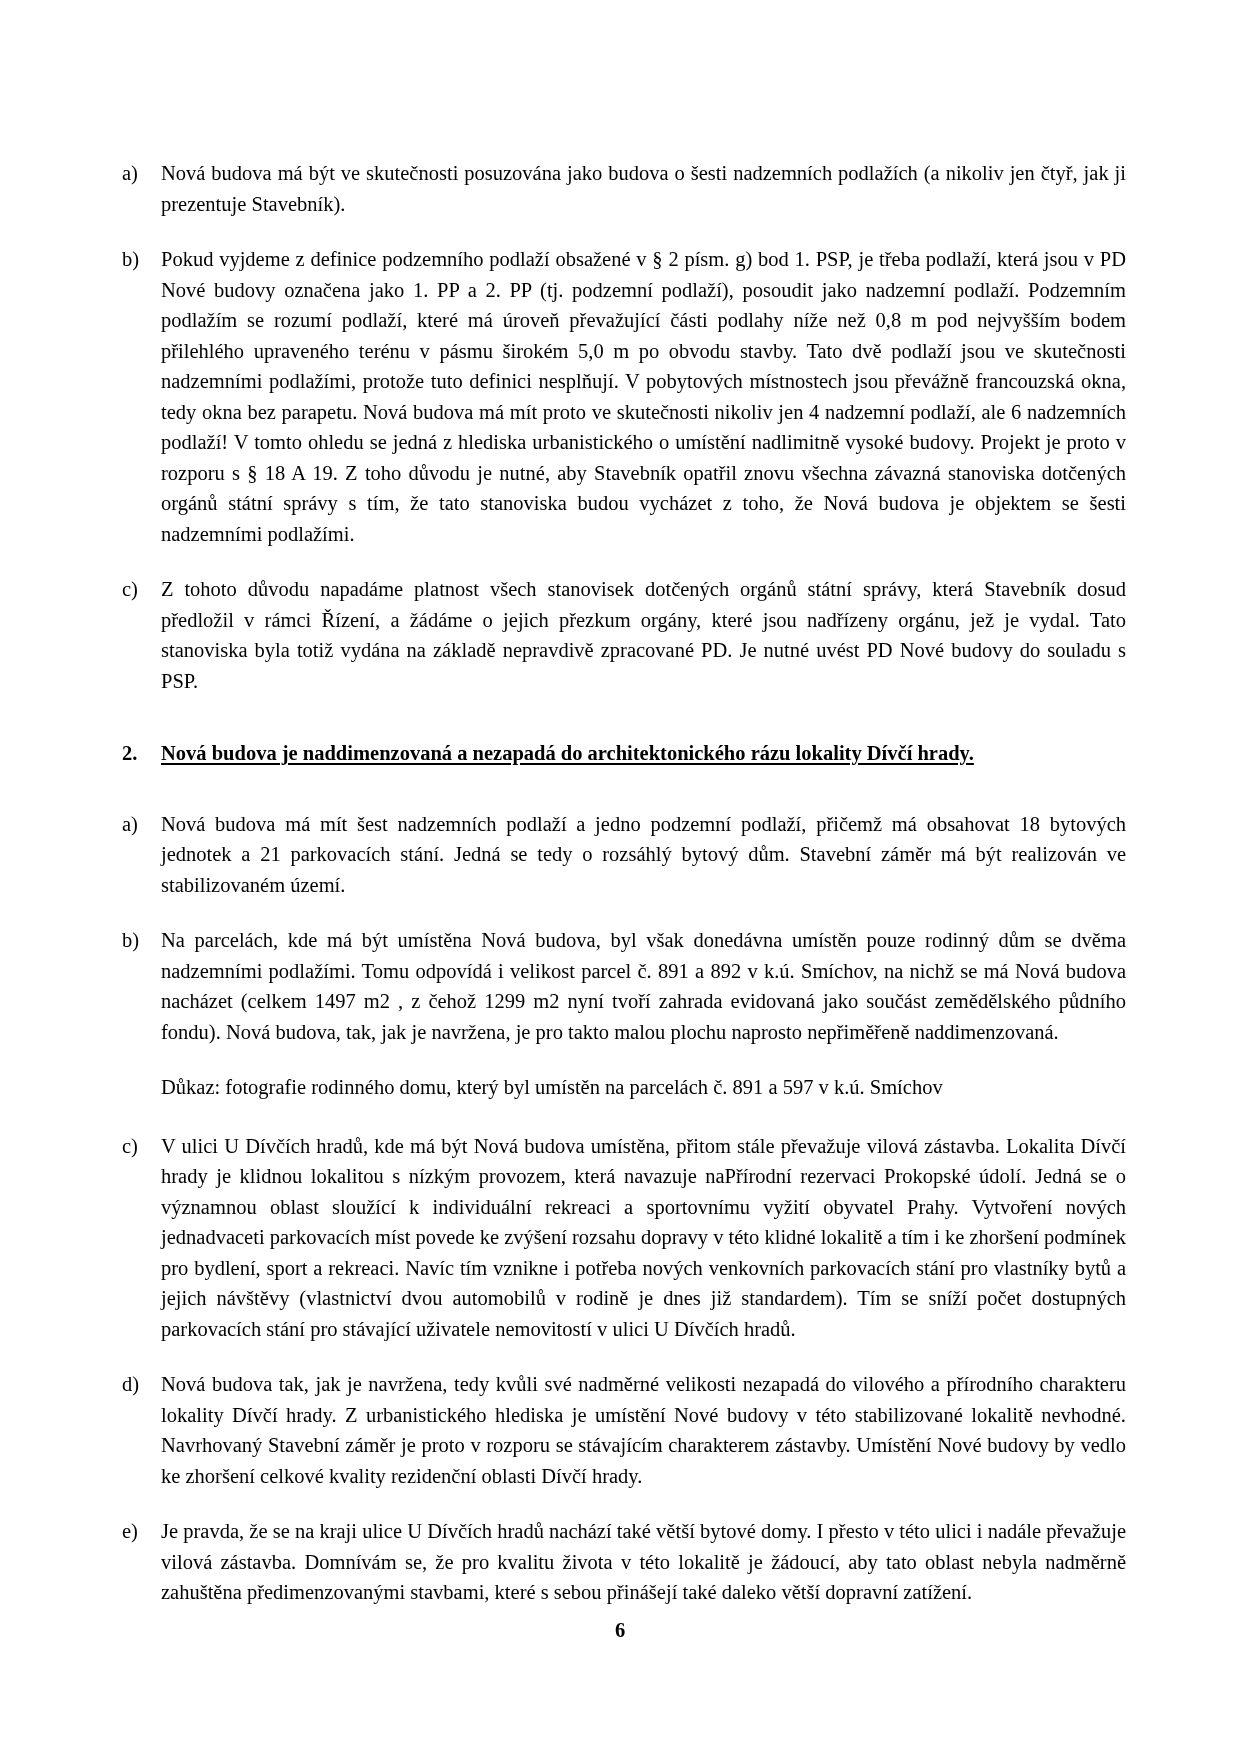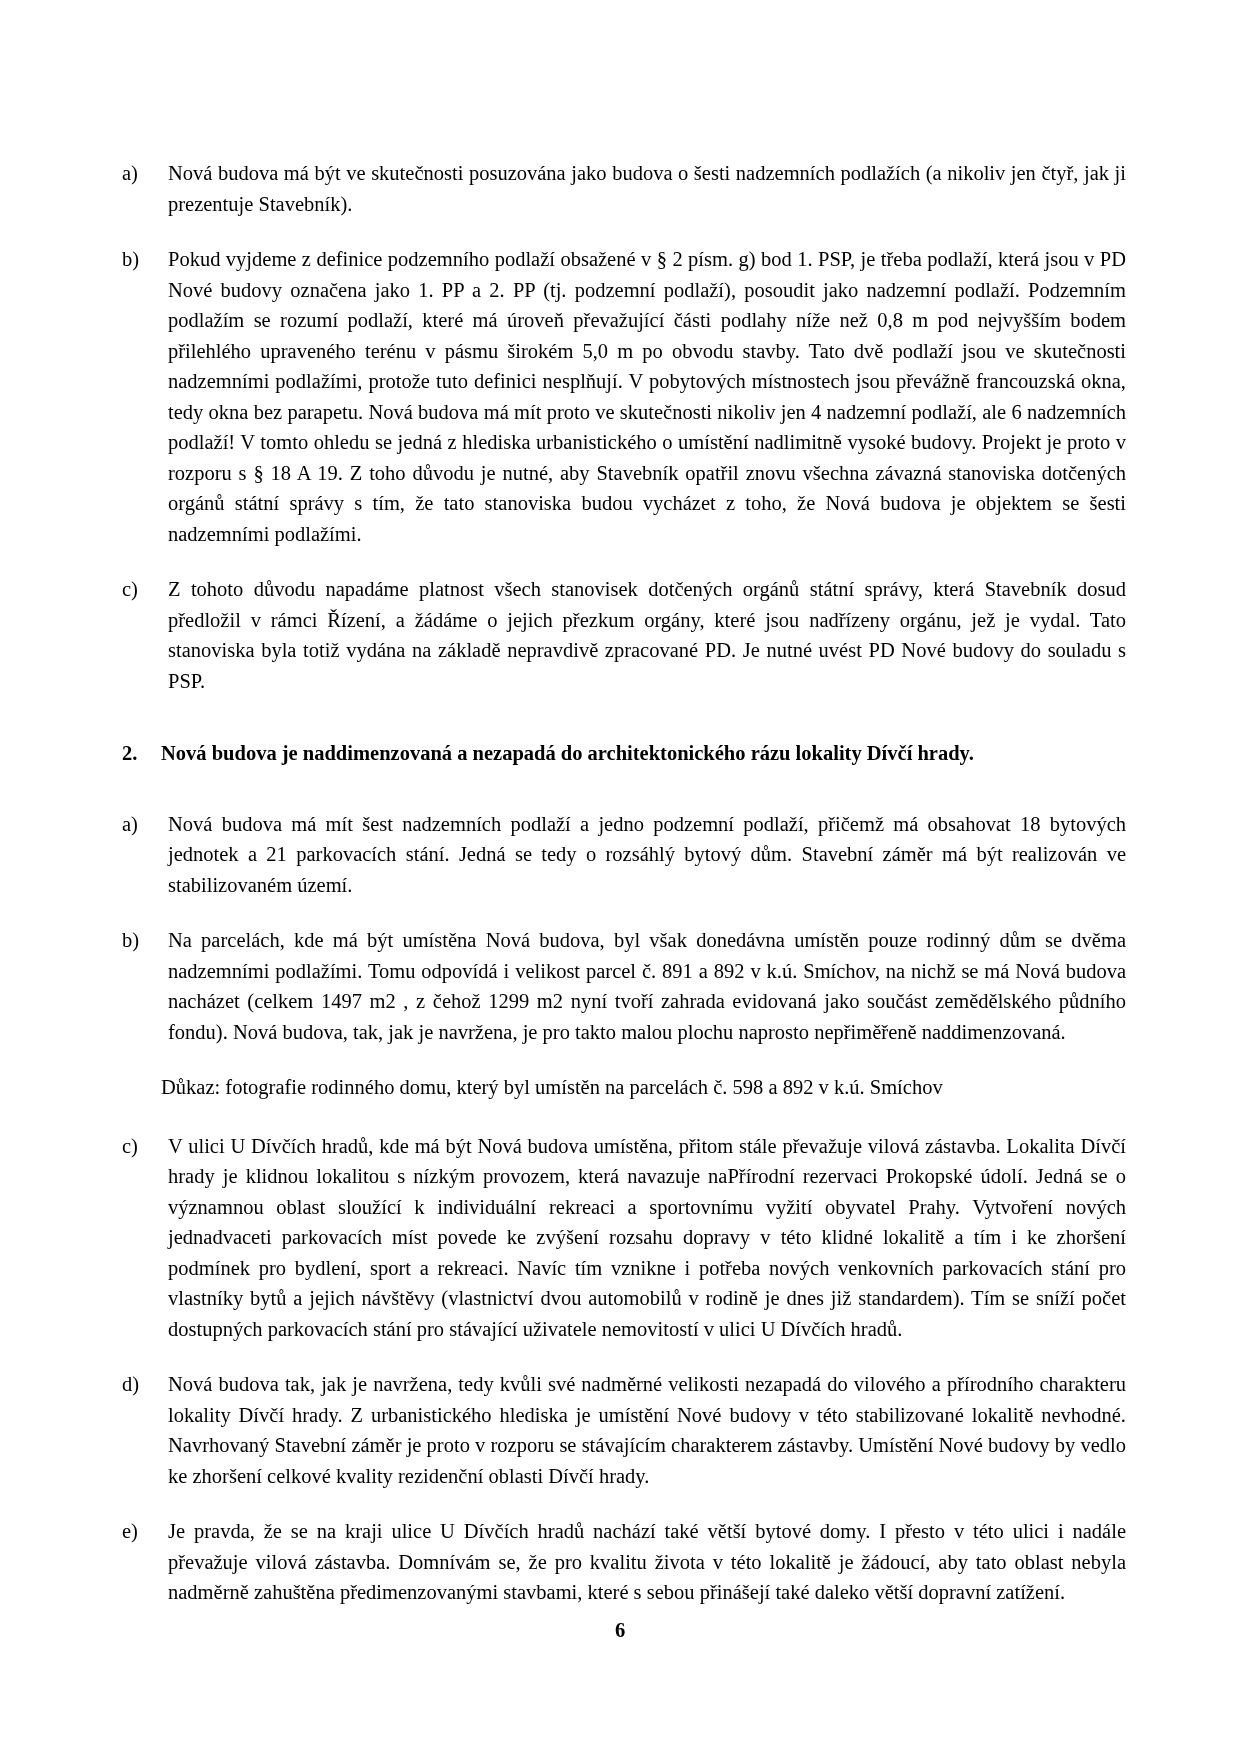--- a/index.html
+++ b/index.html
@@ -37,37 +37,37 @@
     flex: 0 0 auto;
     width: 39px;
     text-align: left;
     white-space: nowrap;
   }
   .para .body {
     flex: 1 1 auto;
     text-align: justify;
     text-justify: inter-word;
     hyphens: none;
-    margin-left: 7px;
   }
   b, .b { font-weight: normal; }
   .heading {
     display: flex;
     font-size: 20.5px;
     line-height: 30.5px;
     font-weight: bold;
     margin-top: 42px;
     margin-bottom: 40px;
   }
   .heading .marker {
     flex: 0 0 auto;
     width: 39px;
   }
   .heading .body {
     flex: 0 1 auto;
+    text-decoration: underline;
     text-underline-offset: 3px;
   }
   .plainpara {
     font-size: 20.5px;
     line-height: 30.5px;
     text-align: left;
     margin-left: 39px;
     margin-bottom: 28px;
   }
   .pagenum {
@@ -111,21 +111,21 @@
         <div class="para">
           <span class="marker">a)</span>
           <span class="body"><span>Nová budova má mít šest nadzemních podlaží a jedno podzemní podlaží, přičemž má obsahovat 18 bytových jednotek a 21 parkovacích stání. Jedná se tedy o rozsáhlý bytový dům. Stavební záměr má být realizován ve stabilizovaném území.</span></span>
         </div>
         <div class="para">
           <span class="marker">b)</span>
           <span class="body"><span>Na parcelách, kde má být umístěna Nová budova, byl však donedávna umístěn pouze rodinný dům se dvěma nadzemními podlažími. Tomu odpovídá i velikost parcel č. 891 a 892 v k.ú. Smíchov, na nichž se má Nová budova nacházet (celkem 1497 m2 , z čehož 1299 m2 nyní tvoří zahrada evidovaná jako součást zemědělského půdního fondu). </span><b>Nová budova, tak, jak je navržena, je pro takto malou plochu naprosto nepřiměřeně naddimenzovaná.</b></span>
         </div>
       </div>
 
-    <div class="plainpara">Důkaz: fotografie rodinného domu, který byl umístěn na parcelách č. 598 a 892 v k.ú. Smíchov</div>
+    <div class="plainpara">Důkaz: fotografie rodinného domu, který byl umístěn na parcelách č. 891 a 597 v k.ú. Smíchov</div>
 
     <div id="sec3">
         <div class="para">
           <span class="marker">c)</span>
           <span class="body"><b>V ulici U Dívčích hradů, kde má být Nová budova umístěna, přitom stále převažuje vilová zástavba.</b><span> Lokalita Dívčí hrady je klidnou lokalitou s nízkým provozem, která navazuje naPřírodní rezervaci Prokopské údolí. Jedná se o významnou oblast sloužící k individuální rekreaci a sportovnímu vyžití obyvatel Prahy. Vytvoření nových jednadvaceti parkovacích míst povede ke zvýšení rozsahu dopravy v této klidné lokalitě a tím i ke zhoršení podmínek pro bydlení, sport a rekreaci. Navíc tím vznikne i potřeba nových venkovních parkovacích stání pro vlastníky bytů a jejich návštěvy (vlastnictví dvou automobilů v rodině je dnes již standardem). Tím se sníží počet dostupných parkovacích stání pro stávající uživatele nemovitostí v ulici U Dívčích hradů.</span></span>
         </div>
         <div class="para">
           <span class="marker">d)</span>
           <span class="body"><b>Nová budova tak, jak je navržena, tedy kvůli své nadměrné velikosti nezapadá do vilového a přírodního charakteru lokality Dívčí hrady. Z urbanistického hlediska je umístění Nové budovy v této stabilizované lokalitě nevhodné. Navrhovaný Stavební záměr je proto v rozporu se stávajícím charakterem zástavby. Umístění Nové budovy by vedlo ke zhoršení celkové kvality rezidenční oblasti Dívčí hrady.</b></span>
         </div>

